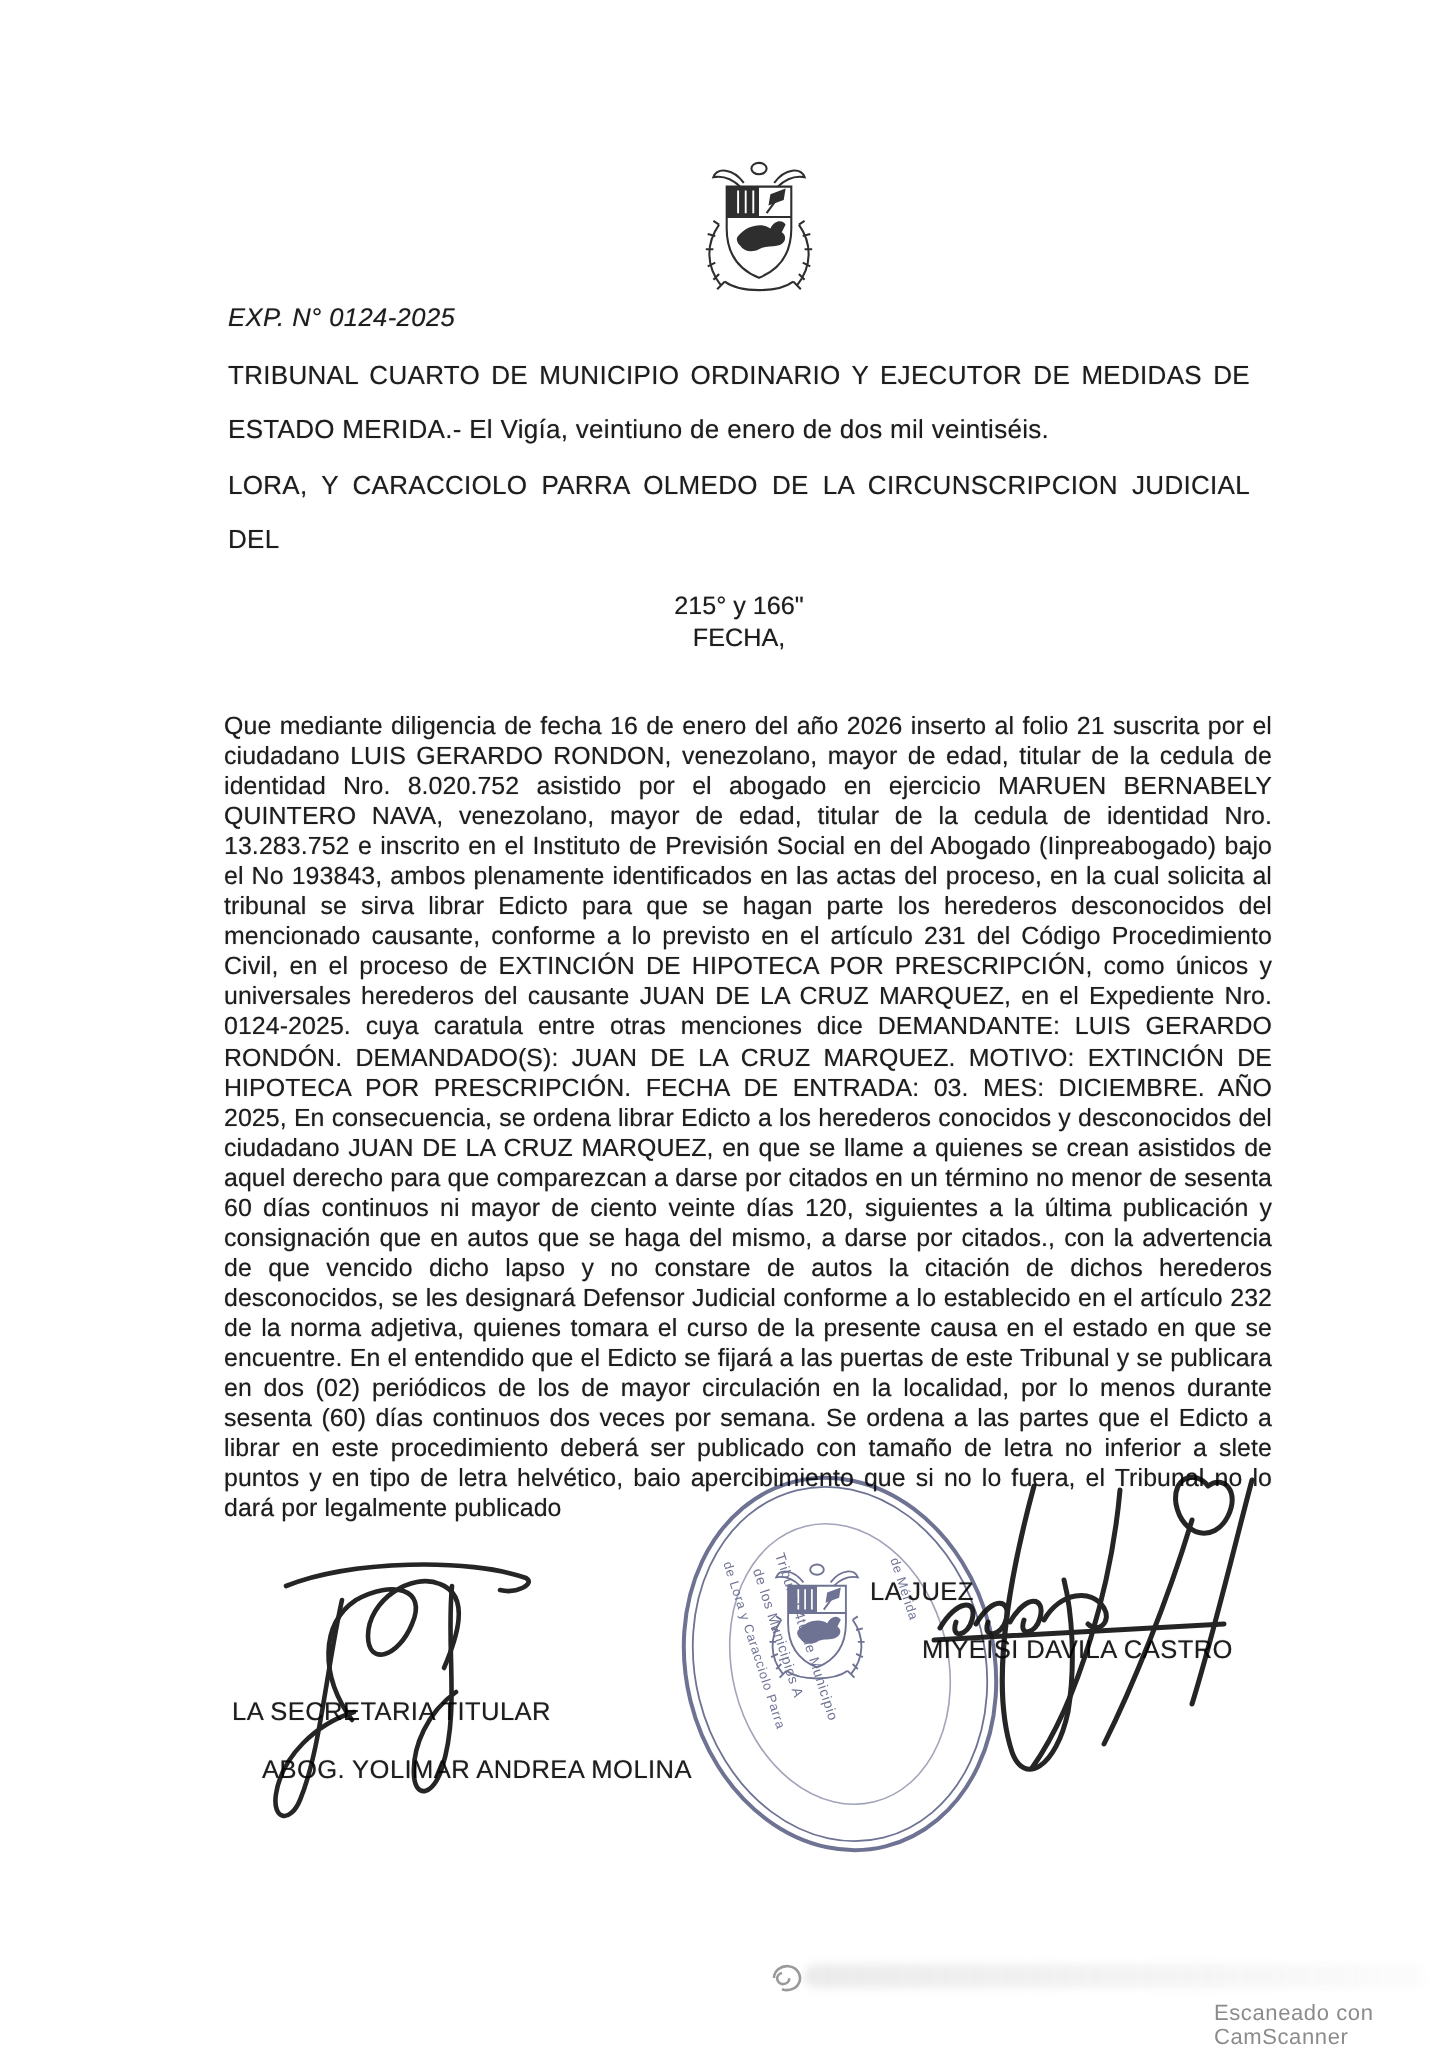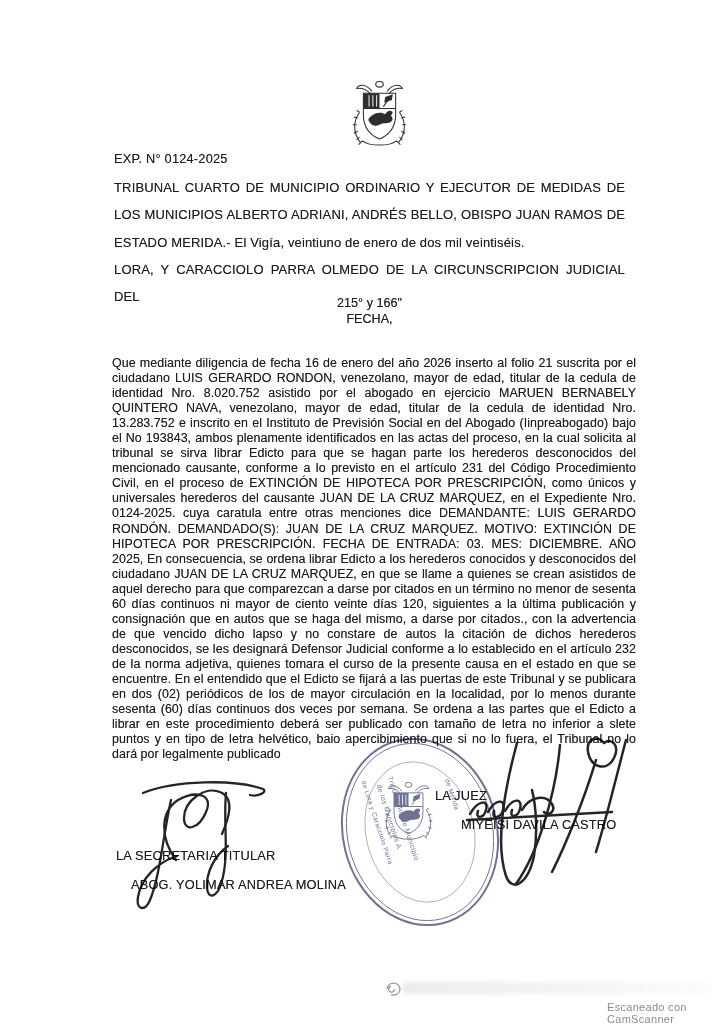--- a/index.html
+++ b/index.html
@@ -6,21 +6,21 @@
   .page{
     position:relative;
     width:724px;height:1024px;
     background:#ffffff;
     overflow:hidden;
     font-family:"Liberation Sans", sans-serif;
     color:#1d1d1d;
   }
   .abs{position:absolute;}
   .doc-text{text-shadow:0 0 .45px rgba(25,25,25,.55);}
-  .exp-number{left:114px;top:151px;font-size:12.8px;letter-spacing:.2px;}
+  .exp-number{left:114px;top:151px;font-size:12.8px;letter-spacing:.2px;font-style:italic;}
   .header-block{left:114px;top:174px;width:511px;font-size:13px;}
   .header-line{height:27.3px;line-height:27.3px;text-align:justify;text-align-last:justify;white-space:normal;letter-spacing:.15px;}
   .header-line.last{text-align-last:left;}
   .edict-block{left:114px;top:295px;width:511px;text-align:center;font-size:12.6px;line-height:16px;}
   .body-paragraph{
     left:112px;top:356px;width:524px;
     font-size:12.45px;line-height:15.05px;
     text-align:justify;letter-spacing:.05px;
   }
   .sig-label{font-size:12.8px;letter-spacing:.2px;}
@@ -43,21 +43,20 @@
 </style>
 </head>
 <body>
 
 <div class="page">
 
   <div class="abs doc-text exp-number">EXP. N° 0124-2025</div>
 
   <div class="abs doc-text header-block">
     <div class="header-line">TRIBUNAL CUARTO DE MUNICIPIO ORDINARIO Y EJECUTOR DE MEDIDAS DE</div>
-    <div class="header-line">LOS MUNICIPIOS ALBERTO ADRIANI, ANDRÉS BELLO, OBISPO JUAN RAMOS DE</div>
     <div class="header-line last">ESTADO MERIDA.- El Vigía, veintiuno de enero de dos mil veintiséis.</div>
     <div class="header-line">LORA, Y CARACCIOLO PARRA OLMEDO DE LA CIRCUNSCRIPCION JUDICIAL DEL</div>
   </div>
 
   <div class="abs doc-text edict-block">
     <div>215° y 166"</div>
     <div>FECHA,</div>
   </div>
 
   <div class="abs doc-text body-paragraph">Que mediante diligencia de fecha 16 de enero del año 2026 inserto al folio 21 suscrita por el ciudadano LUIS GERARDO RONDON, venezolano, mayor de edad, titular de la cedula de identidad Nro. 8.020.752 asistido por el abogado en ejercicio MARUEN BERNABELY QUINTERO NAVA, venezolano, mayor de edad, titular de la cedula de identidad Nro. 13.283.752 e inscrito en el Instituto de Previsión Social en del Abogado (Iinpreabogado) bajo el No 193843, ambos plenamente identificados en las actas del proceso, en la cual solicita al tribunal se sirva librar Edicto para que se hagan parte los herederos desconocidos del mencionado causante, conforme a lo previsto en el artículo 231 del Código Procedimiento Civil, en el proceso de EXTINCIÓN DE HIPOTECA POR PRESCRIPCIÓN, como únicos y universales herederos del causante JUAN DE LA CRUZ MARQUEZ, en el Expediente Nro. 0124-2025. cuya caratula entre otras menciones dice DEMANDANTE: LUIS GERARDO RONDÓN. DEMANDADO(S): JUAN DE LA CRUZ MARQUEZ. MOTIVO: EXTINCIÓN DE HIPOTECA POR PRESCRIPCIÓN. FECHA DE ENTRADA: 03. MES: DICIEMBRE. AÑO 2025, En consecuencia, se ordena librar Edicto a los herederos conocidos y desconocidos del ciudadano JUAN DE LA CRUZ MARQUEZ, en que se llame a quienes se crean asistidos de aquel derecho para que comparezcan a darse por citados en un término no menor de sesenta 60 días continuos ni mayor de ciento veinte días 120, siguientes a la última publicación y consignación que en autos que se haga del mismo, a darse por citados., con la advertencia de que vencido dicho lapso y no constare de autos la citación de dichos herederos desconocidos, se les designará Defensor Judicial conforme a lo establecido en el artículo 232 de la norma adjetiva, quienes tomara el curso de la presente causa en el estado en que se encuentre. En el entendido que el Edicto se fijará a las puertas de este Tribunal y se publicara en dos (02) periódicos de los de mayor circulación en la localidad, por lo menos durante sesenta (60) días continuos dos veces por semana. Se ordena a las partes que el Edicto a librar en este procedimiento deberá ser publicado con tamaño de letra no inferior a slete puntos y en tipo de letra helvético, baio apercibimiento que si no lo fuera, el Tribunal no lo dará por legalmente publicado</div>

